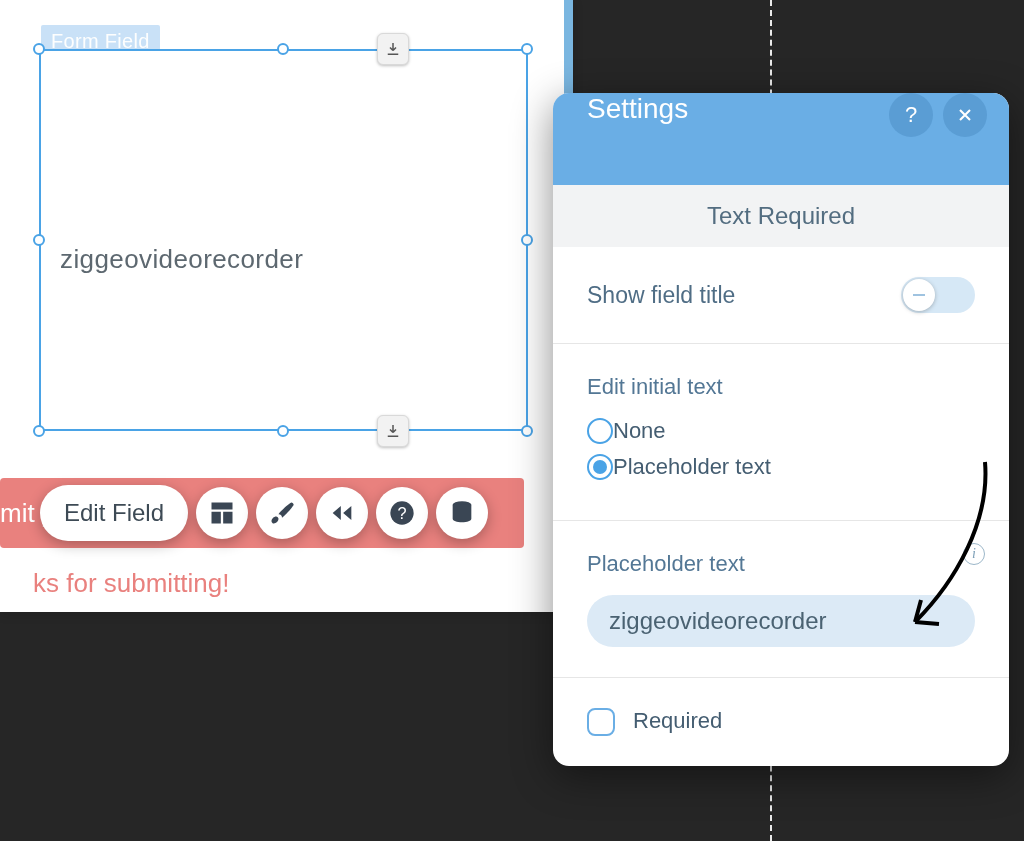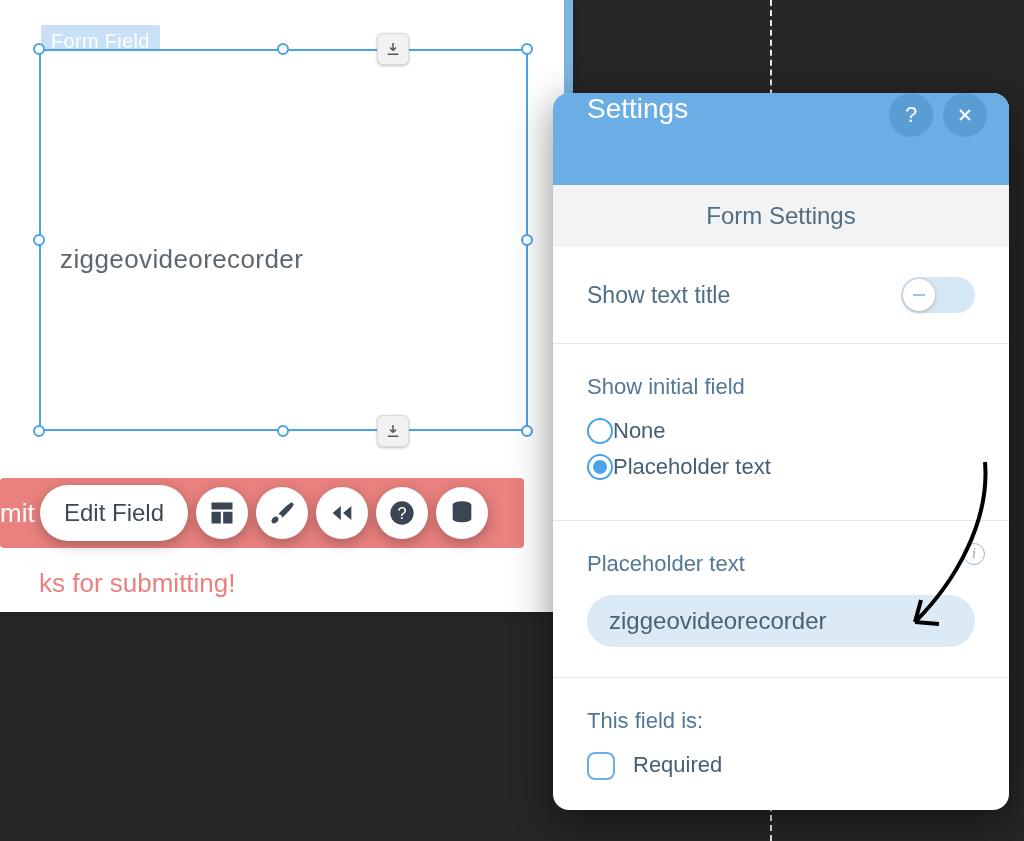--- a/index.html
+++ b/index.html
@@ -83,21 +83,21 @@
     border-radius: 4px;
     color: #fff;
     font-size: 26px;
     display: flex; align-items: center;
     padding-left: 0px;
   }
   .submit-bar-text { padding-left: 0; }
 
   .thanks {
     position: absolute;
-    left: 8px; top: 568px;
+    left: 2px; top: 568px;
     font-size: 26px;
     color: #e9817e;
     padding-left: 31px;
   }
 
   
   .toolbar {
     position: absolute;
     left: 40px; top: 479px;
     height: 68px;
@@ -317,51 +317,50 @@
     <div class="hbtn">
       <span style="font-size:22px;">?</span>
     </div>
     <div class="hbtn">
       <svg viewBox="0 0 24 24">
           <path fill="none" stroke="#fff" stroke-width="2.5" d="M6 6l12 12M18 6L6 18"></path>
         </svg>
     </div>
   </div>
 
-  <div class="panel-sub">Form Settings</div>
+  <div class="panel-sub">Text Required</div>
 
   <div class="panel-section">
     <div class="row">
-      <span class="lbl">Show text title</span>
+      <span class="lbl">Show field title</span>
       <div class="toggle">
         <div class="knob"></div>
       </div>
     </div>
   </div>
 
   <div class="panel-section">
-    <div class="sublbl">Show initial field</div>
+    <div class="sublbl">Edit initial text</div>
     <div class="radio-row">
       <div class="radio"></div>
       <span class="radio-label">None</span>
     </div>
     <div class="radio-row">
       <div class="radio checked"></div>
       <span class="radio-label">Placeholder text</span>
     </div>
   </div>
 
   <div class="panel-section">
     <div class="sublbl">Placeholder text</div>
     <div class="info-icon">i</div>
     <input class="ph-input" type="text" value="ziggeovideorecorder" style="">
   </div>
 
   <div class="panel-section">
-    <div class="sublbl">This field is:</div>
     <div class="check-row">
       <div class="check"></div>
       <span class="radio-label">Required</span>
     </div>
   </div>
 </div>
 
 <svg class="arrow-svg" viewBox="0 0 110 190">
   <path d="M90 10 C 95 70, 60 130, 20 170" fill="none" stroke="#000" stroke-width="4"></path>
   <path d="M20 170 l6 -22 M20 170 l24 2" fill="none" stroke="#000" stroke-width="4"></path>

